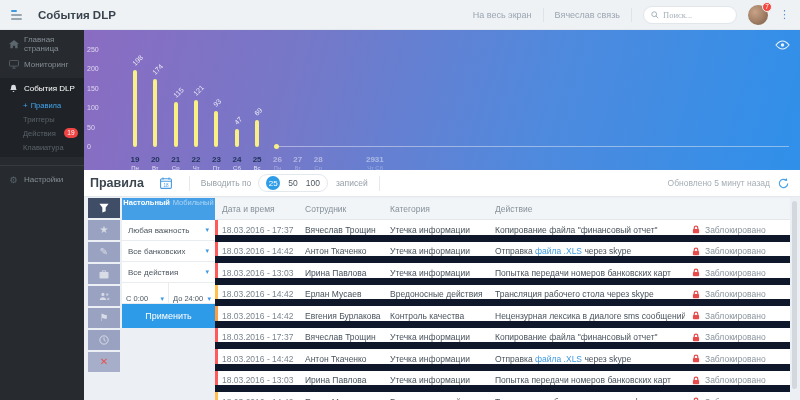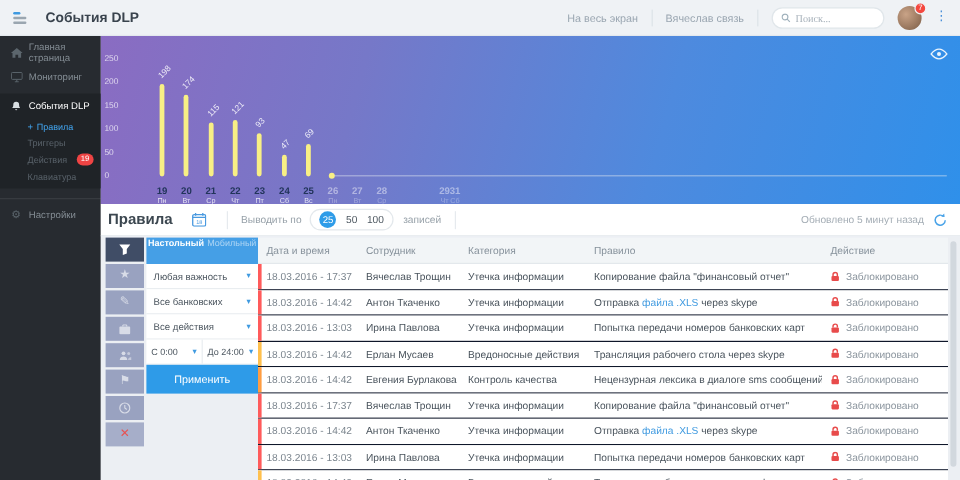--- a/index.html
+++ b/index.html
@@ -68,29 +68,29 @@
   .ficons{position:absolute;left:4px;top:1px;width:32px}
   .fic{height:20px;margin-bottom:2px;background:#99a2c0;display:flex;align-items:center;justify-content:center;color:rgba(255,255,255,.62);font-size:10px;line-height:1;cursor:pointer}
   .fic.dark{background:#404d66;color:#fff}
   .fic.close{background:#a6aec9;color:#e85151;font-weight:bold}
   .fpanel{position:absolute;left:38px;top:1px;width:93px}
   .fp-tabs{height:22px;background:#459fe6;display:flex;align-items:flex-start;justify-content:space-around;font-size:7.5px}
   .ftab{color:rgba(255,255,255,.55);cursor:pointer}.ftab.active{color:#fff;font-weight:bold}
   .fp-row{height:21px;background:#fff;border-bottom:1px solid #e9edf0;display:flex;align-items:center;justify-content:space-between;padding:0 6px;font-size:8px;color:#4d5760;cursor:pointer}
   .chev{color:#3f9ae0;font-size:7px}
   .fp-time{display:flex;height:21px;background:#fff;border-bottom:1px solid #e9edf0}
-  .fp-t{flex:1;display:flex;align-items:center;justify-content:space-between;padding:0 4px;font-size:7.5px;color:#4d5760;cursor:pointer}
+  .fp-t{flex:1;display:flex;align-items:flex-end;justify-content:space-between;padding:0 4px;font-size:7.5px;color:#4d5760;cursor:pointer}
   .fp-t:first-child{border-right:1px solid #e9edf0}
   .fp-apply{width:100%;height:24px;background:#2e9be8;color:#fff;border:none;font-size:9px;font-family:inherit;cursor:pointer}
   
   .tbl{position:absolute;left:131px;top:1px;width:575px}
   .tbl-head{display:flex;align-items:center;height:22px;background:#f2f5f7;border-bottom:1px solid #e3e8ec;color:#86919b;font-size:8.5px}
   .th,.td{padding-left:7px;overflow:hidden;white-space:nowrap}
   .c1{width:83px;flex:none}.c2{width:85px;flex:none}.c3{width:105px;flex:none}.c4{width:197px;flex:none}.c5{width:105px;flex:none}
-  .tr{position:relative;display:flex;align-items:center;height:21.5px;background:#fff;border-bottom:1px solid #0f172a;font-size:8.5px;color:#49535c;cursor:pointer}
+  .tr{position:relative;display:flex;align-items:flex-end;height:21.5px;background:#fff;border-bottom:7px solid #0f172a;font-size:8.5px;color:#49535c;cursor:pointer}
   .strip{position:absolute;left:0;top:0;bottom:0;width:3px}
   .td.c1{color:#7b858e}
   .lnk{color:#3f9ae0}
   .td.c5{display:flex;align-items:center;color:#8a949d}
   .lock{display:inline-flex;margin-right:5px}
   .vscroll{position:absolute;right:3px;top:4px;width:5px;height:188px;border-radius:3px;background:#d2d8de;cursor:pointer}
 </style>
 </head>
 <body>
 
@@ -342,21 +342,20 @@
         </div>
       </div>
       <button class="fp-apply">Применить</button>
     </div>
 
     <div class="tbl">
       <div class="tbl-head">
         <div class="th c1">Дата и время</div>
         <div class="th c2">Сотрудник</div>
         <div class="th c3">Категория</div>
-        <div class="th c4">Правило</div>
         <div class="th c5">Действие</div>
       </div>
       <div id="tbody">
           <div class="tr">
             <span class="strip" style="background: rgb(255, 91, 91);"></span>
             <div class="td c1">18.03.2016 - 17:37</div>
             <div class="td c2">Вячеслав Трощин</div>
             <div class="td c3">Утечка информации</div>
             <div class="td c4"><span>Копирование файла "финансовый отчет"</span></div>
             <div class="td c5">

